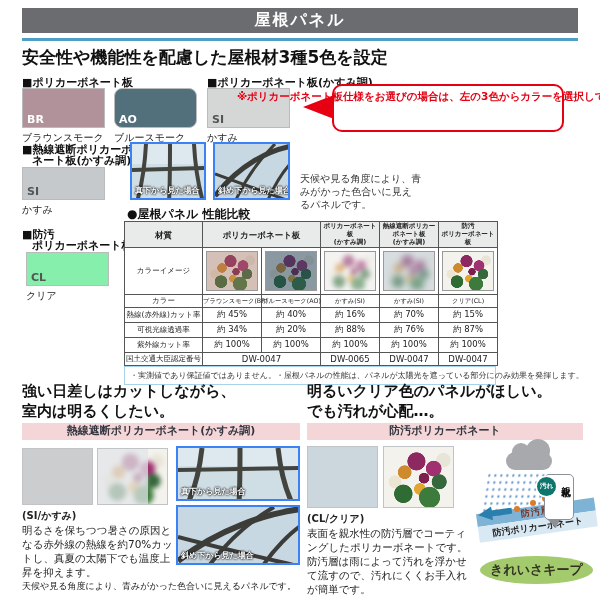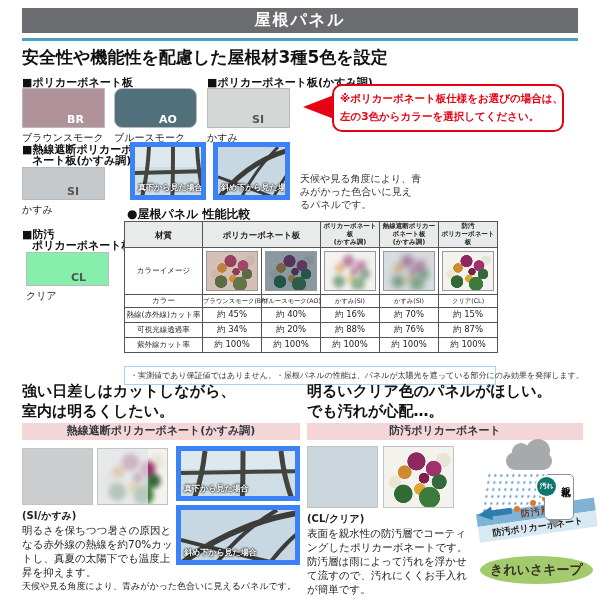--- a/index.html
+++ b/index.html
@@ -10,38 +10,38 @@
   
   .hdr-bar { position:absolute; left:22px; top:8px; width:556px; height:25px; background:#6b6c6f;
              display:flex; align-items:center; justify-content:center; }
   .hdr-bar span { color:#fff; font-size:16px; font-weight:bold; letter-spacing:2px; }
   .hdr-rule { position:absolute; left:22px; top:38px; width:556px; height:3px; background:#4d9fc4; }
   .main-title { position:absolute; left:22px; top:46px; font-size:17px; font-weight:bold; color:#111; }
 
   
   .sec-label { position:absolute; font-size:11px; font-weight:bold; color:#111; white-space:nowrap; }
   .swatch { position:absolute; width:83px; height:40px; border:1px solid #bbb; }
-  .swatch .code { position:absolute; left:4px; bottom:1px; font-size:11px; font-weight:bold; color:#fff;margin-left:40px; }
+  .swatch .code { position:absolute; left:4px; bottom:1px; font-size:11px; font-weight:bold; color:#fff; }
   .swatch .code.dark { color:#555; }
   .swatch-name { position:absolute; font-size:10px; color:#222; white-space:nowrap; }
   .speckle { background-image:radial-gradient(circle at 30% 40%, rgba(255,255,255,.5) 0 1px, transparent 1.6px),
              radial-gradient(circle at 70% 60%, rgba(120,120,130,.25) 0 1px, transparent 1.6px);
              background-size:6px 6px, 9px 9px; }
 
   
   .callout { position:absolute; left:332px; top:84px; width:232px; height:48px; border:2.5px solid #e60012;
-             border-radius:10px; background:#fff; display:flex; flex-direction:column; justify-content:center;
+             border-radius:10px; background:#fff; display:flex; flex-direction:row; justify-content:center;
              padding:2px 6px; }
   .callout::before { content:""; position:absolute; left:-31px; top:9px; width:0; height:0;
              border-style:solid; border-color:transparent; border-width:12px 31px 12px 0;
              border-right-color:#e60012; }
   .callout div { color:#e60012; font-size:10.5px; font-weight:bold; line-height:1.7; white-space:nowrap; }
 
   
-  .photo { position:absolute; overflow:hidden; border:5px solid #3b82f6; }
+  .photo { position:absolute; overflow:hidden; border:2px solid #3b82f6; }
   .photo svg { display:block; }
   .photo .cap { position:absolute; left:3px; bottom:2px; color:#fff; font-size:8px; font-weight:bold;
                 text-shadow:0 0 2px #000, 0 0 2px #000; white-space:nowrap; }
   .heat-note { position:absolute; left:300px; top:172px; width:122px; font-size:10px; line-height:1.32; color:#333; }
 
   
   .tbl-title { position:absolute; left:127px; top:206px; font-size:12px; font-weight:bold; color:#111; }
   table.cmp { position:absolute; left:124px; top:221px; border-collapse:collapse; table-layout:fixed; width:373px; }
   table.cmp th, table.cmp td { border:1px solid #555; text-align:center; vertical-align:middle; padding:1px 0; }
   table.cmp col.lab { width:78px; }
@@ -270,20 +270,27 @@
         <td class="val">約 87%</td>
       </tr>
       <tr>
         <td class="rowlab">紫外線カット率</td>
         <td class="val">約 100%</td>
         <td class="val">約 100%</td>
         <td class="val">約 100%</td>
         <td class="val">約 100%</td>
         <td class="val">約 100%</td>
       </tr>
+      <tr>
+        <td class="rowlab">国土交通大臣認定番号</td>
+        <td class="val" colspan="2">DW-0047</td>
+        <td class="val">DW-0065</td>
+        <td class="val">DW-0047</td>
+        <td class="val">DW-0047</td>
+      </tr>
     </tbody>
   </table>
   <div class="note-box">・実測値であり保証値ではありません。・屋根パネルの性能は、パネルが太陽光を遮っている部分にのみ効果を発揮します。</div>
 
   <div class="bl-head" style="left:22px; top:382px;">
     <div>強い日差しはカットしながら、</div>
     <div>室内は明るくしたい。</div>
   </div>
   <div class="banner" style="left:22px; top:423px; width:278px;">
     <span>熱線遮断ポリカーボネート(かすみ調)</span>

